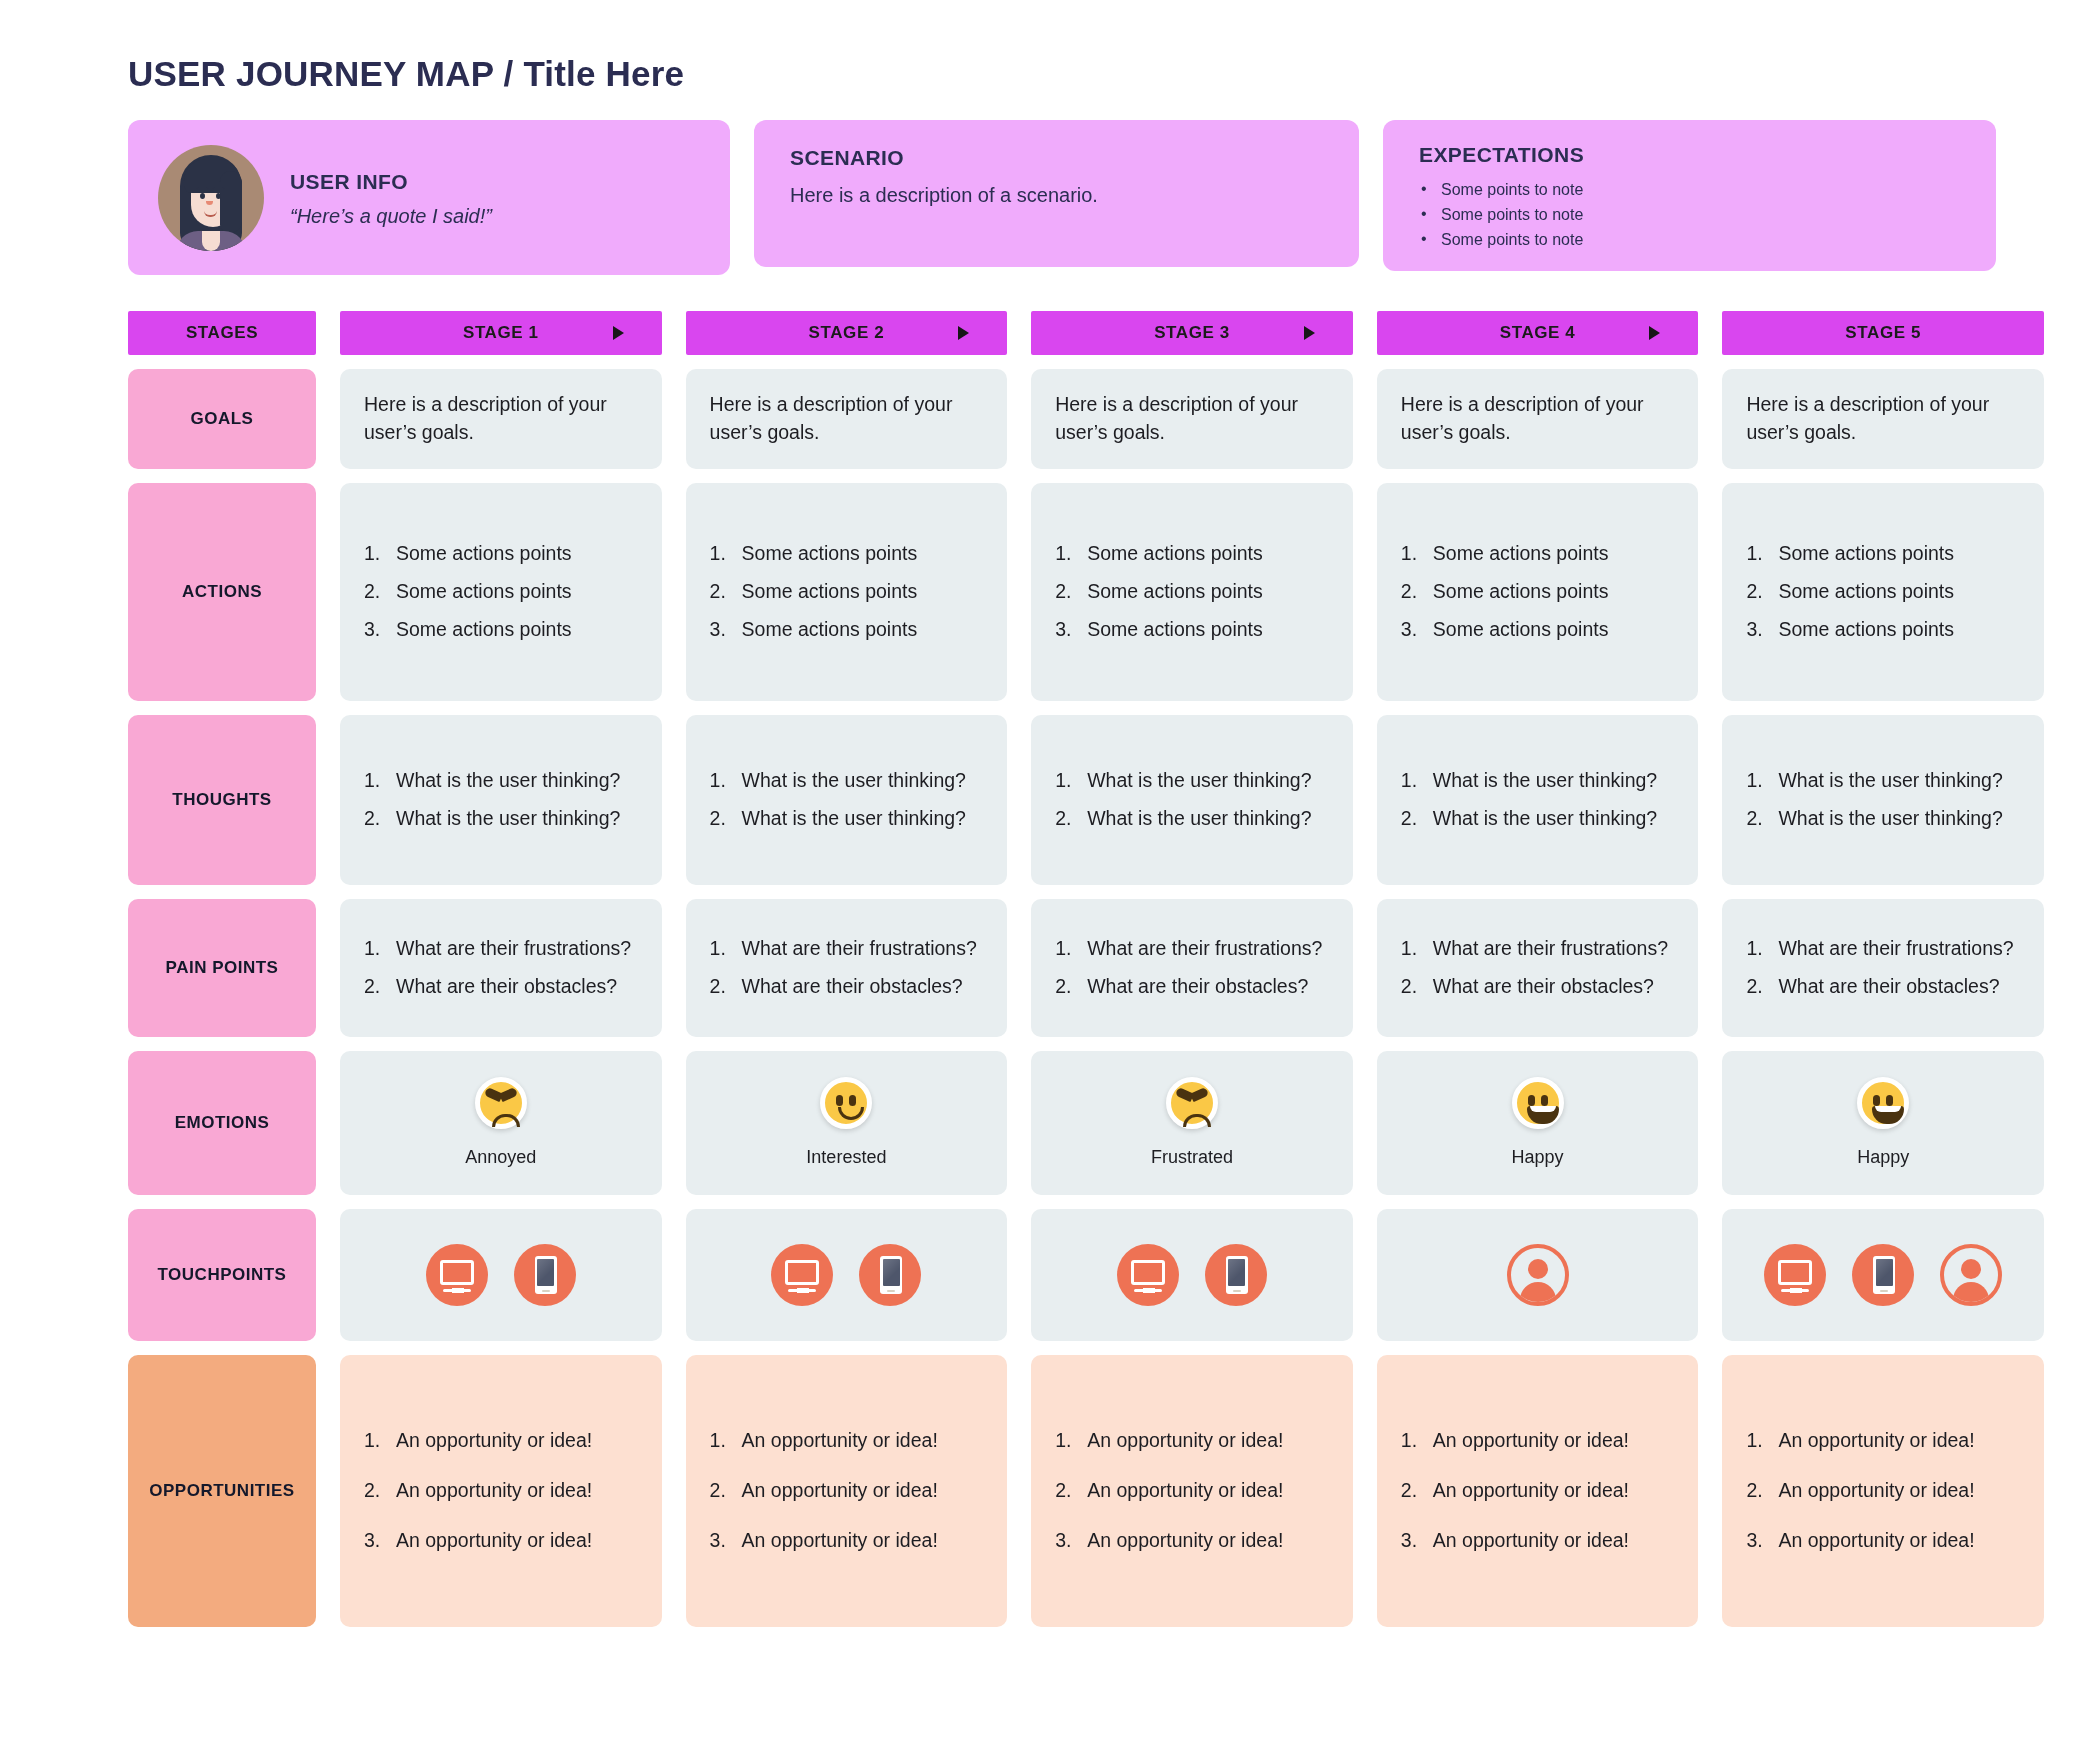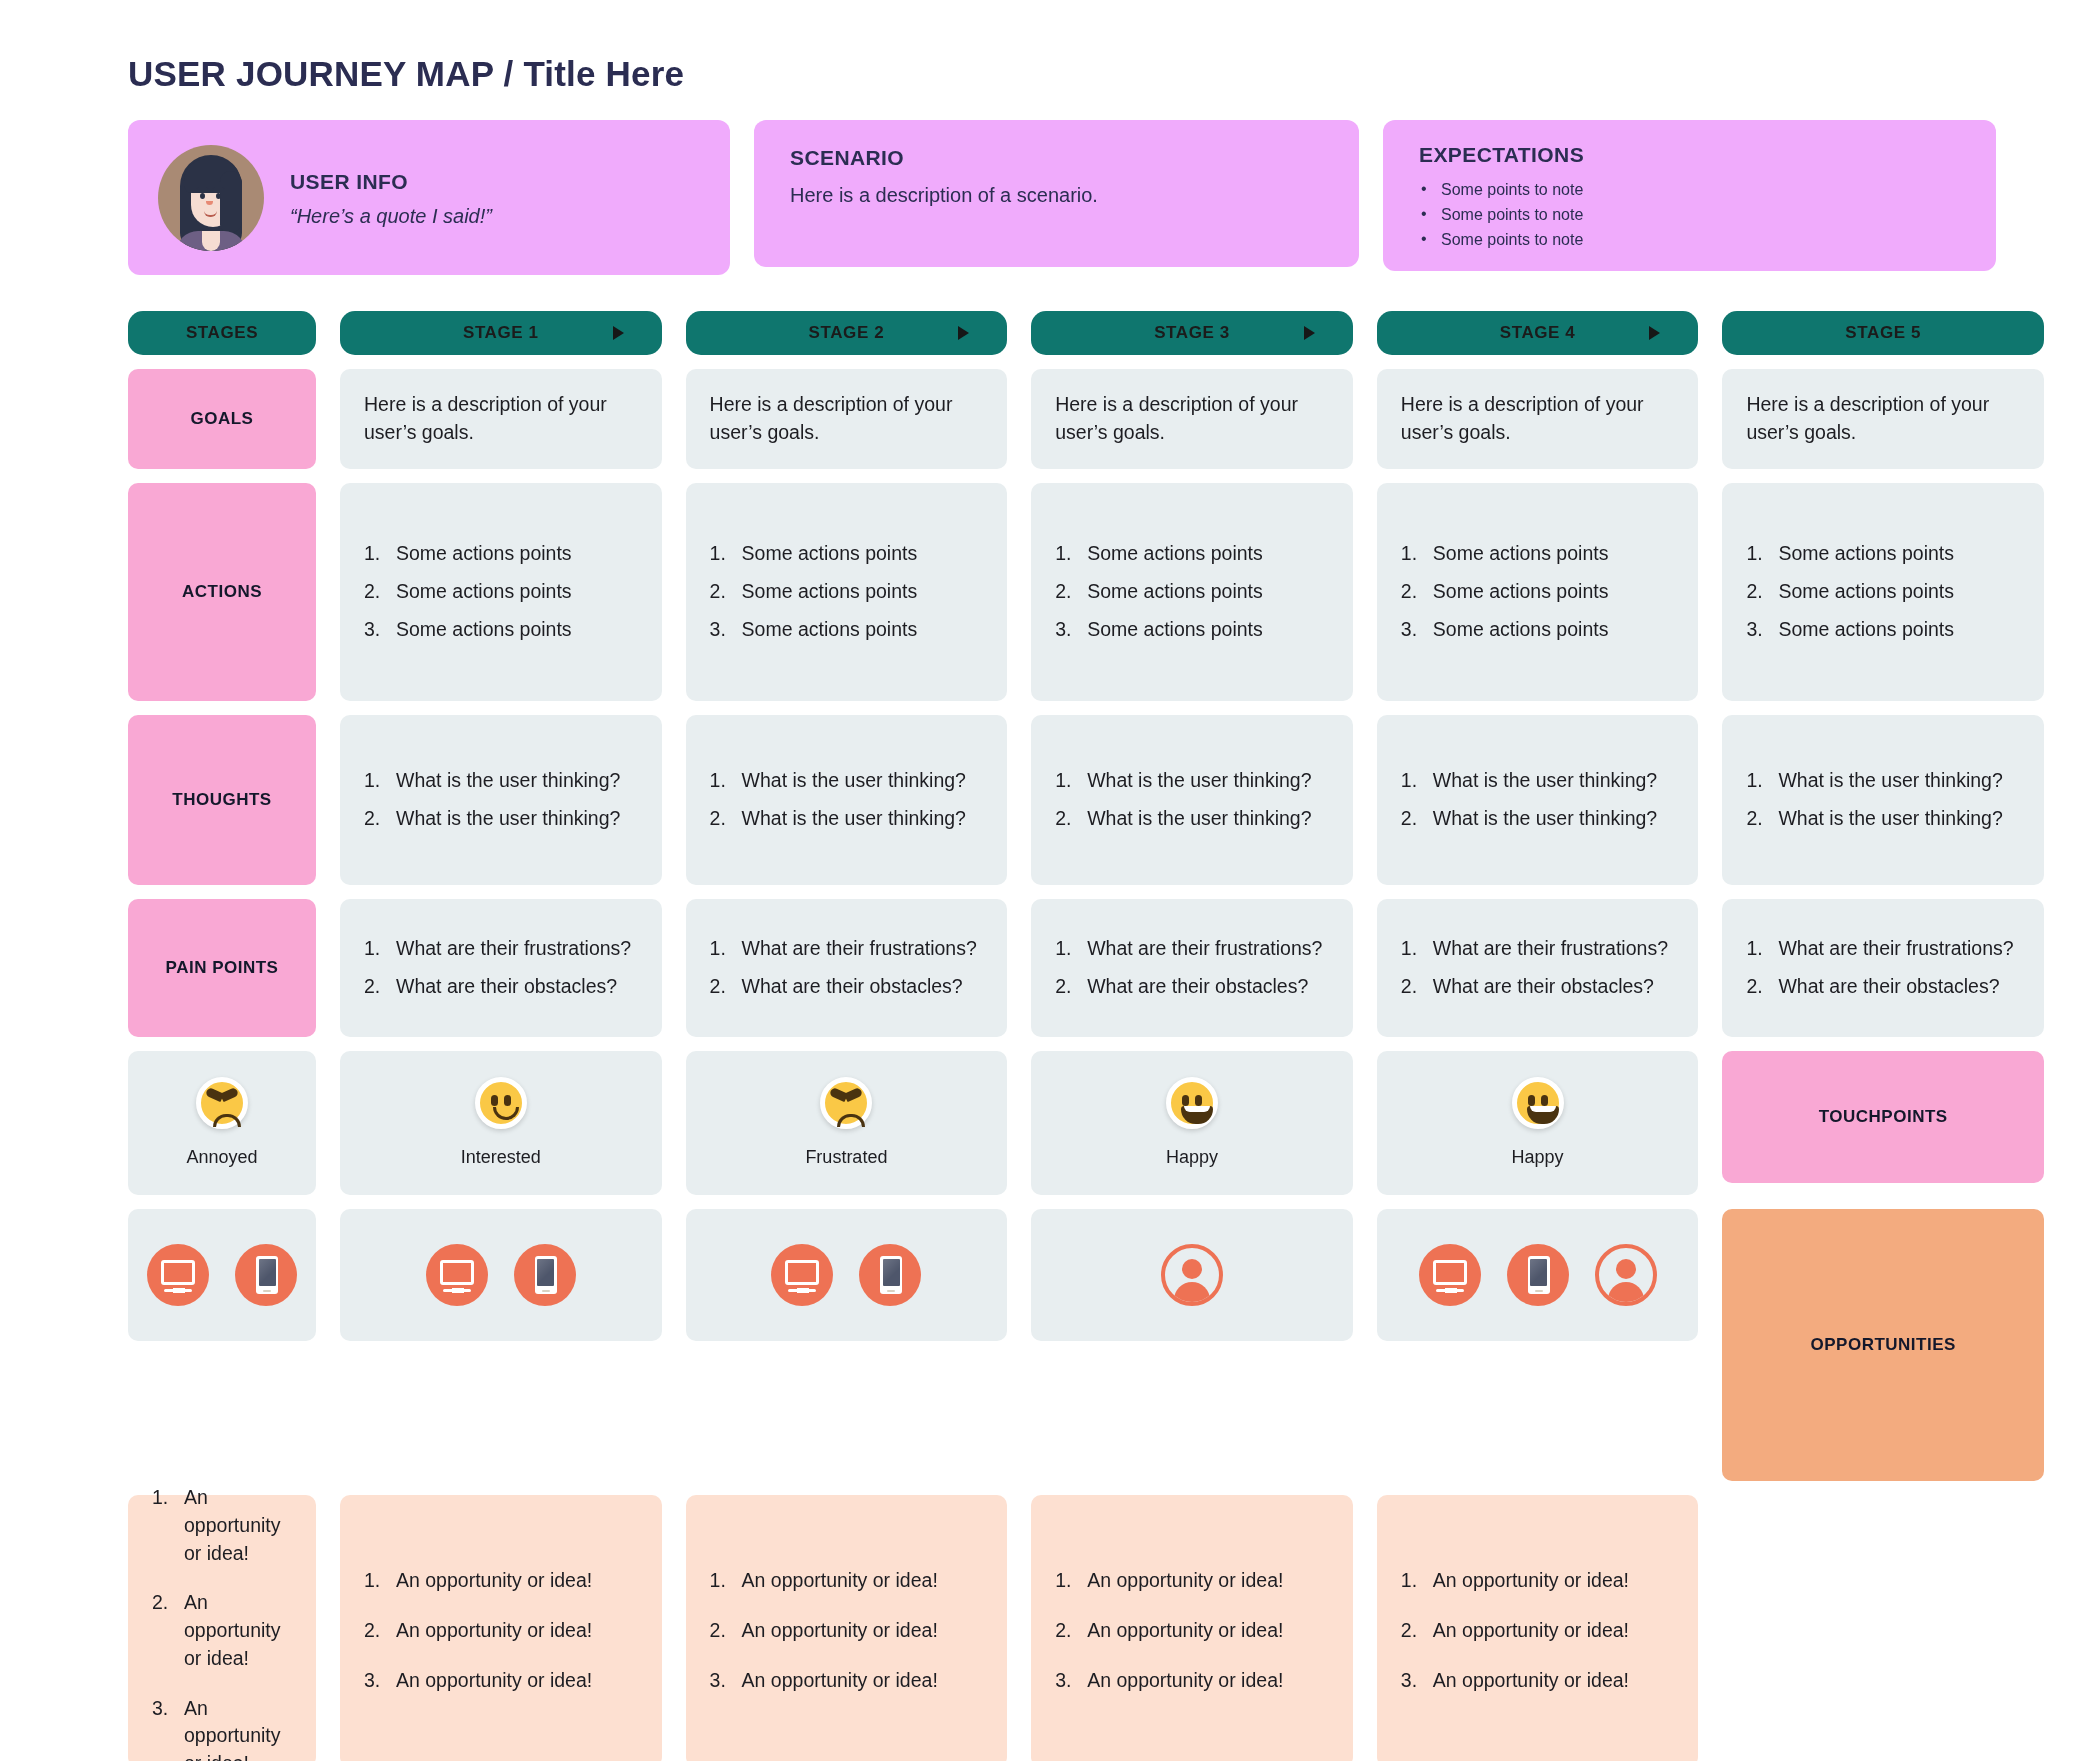--- a/index.html
+++ b/index.html
@@ -116,22 +116,22 @@
   .grid {
     display: grid;
     grid-template-columns: 188px repeat(5, 1fr);
     column-gap: 24px;
     row-gap: 14px;
   }
 
   .cell { border-radius: 10px; }
 
   .stage-head {
-    background: #0f766e;
-    border-radius: 15px;
+    background: #d946ef;
+    border-radius: 2px;
     height: 44px;
     display: flex;
     align-items: center;
     justify-content: center;
     position: relative;
     font-size: 17px;
     font-weight: bold;
     color: #1b1b1b;
     letter-spacing: 0.6px;
   }
@@ -438,20 +438,23 @@
         <li><span class="num">2.</span><span>What are their obstacles?</span></li>
       </ol>
     </div>
     <div class="cell datacell r-pain">
       <ol class="olist">
         <li><span class="num">1.</span><span>What are their frustrations?</span></li>
         <li><span class="num">2.</span><span>What are their obstacles?</span></li>
       </ol>
     </div>
 
+    <div class="cell rowlabel r-emo">
+      <span>EMOTIONS</span>
+    </div>
     <div class="cell datacell r-emo emo-cell">
       <div class="emoji">
         <span class="em-brow l"></span>
           <span class="em-brow r"></span>
           <span class="em-frown"></span>
       </div>
       <div class="emo-label">Annoyed</div>
     </div>
     <div class="cell datacell r-emo emo-cell">
       <div class="emoji">

